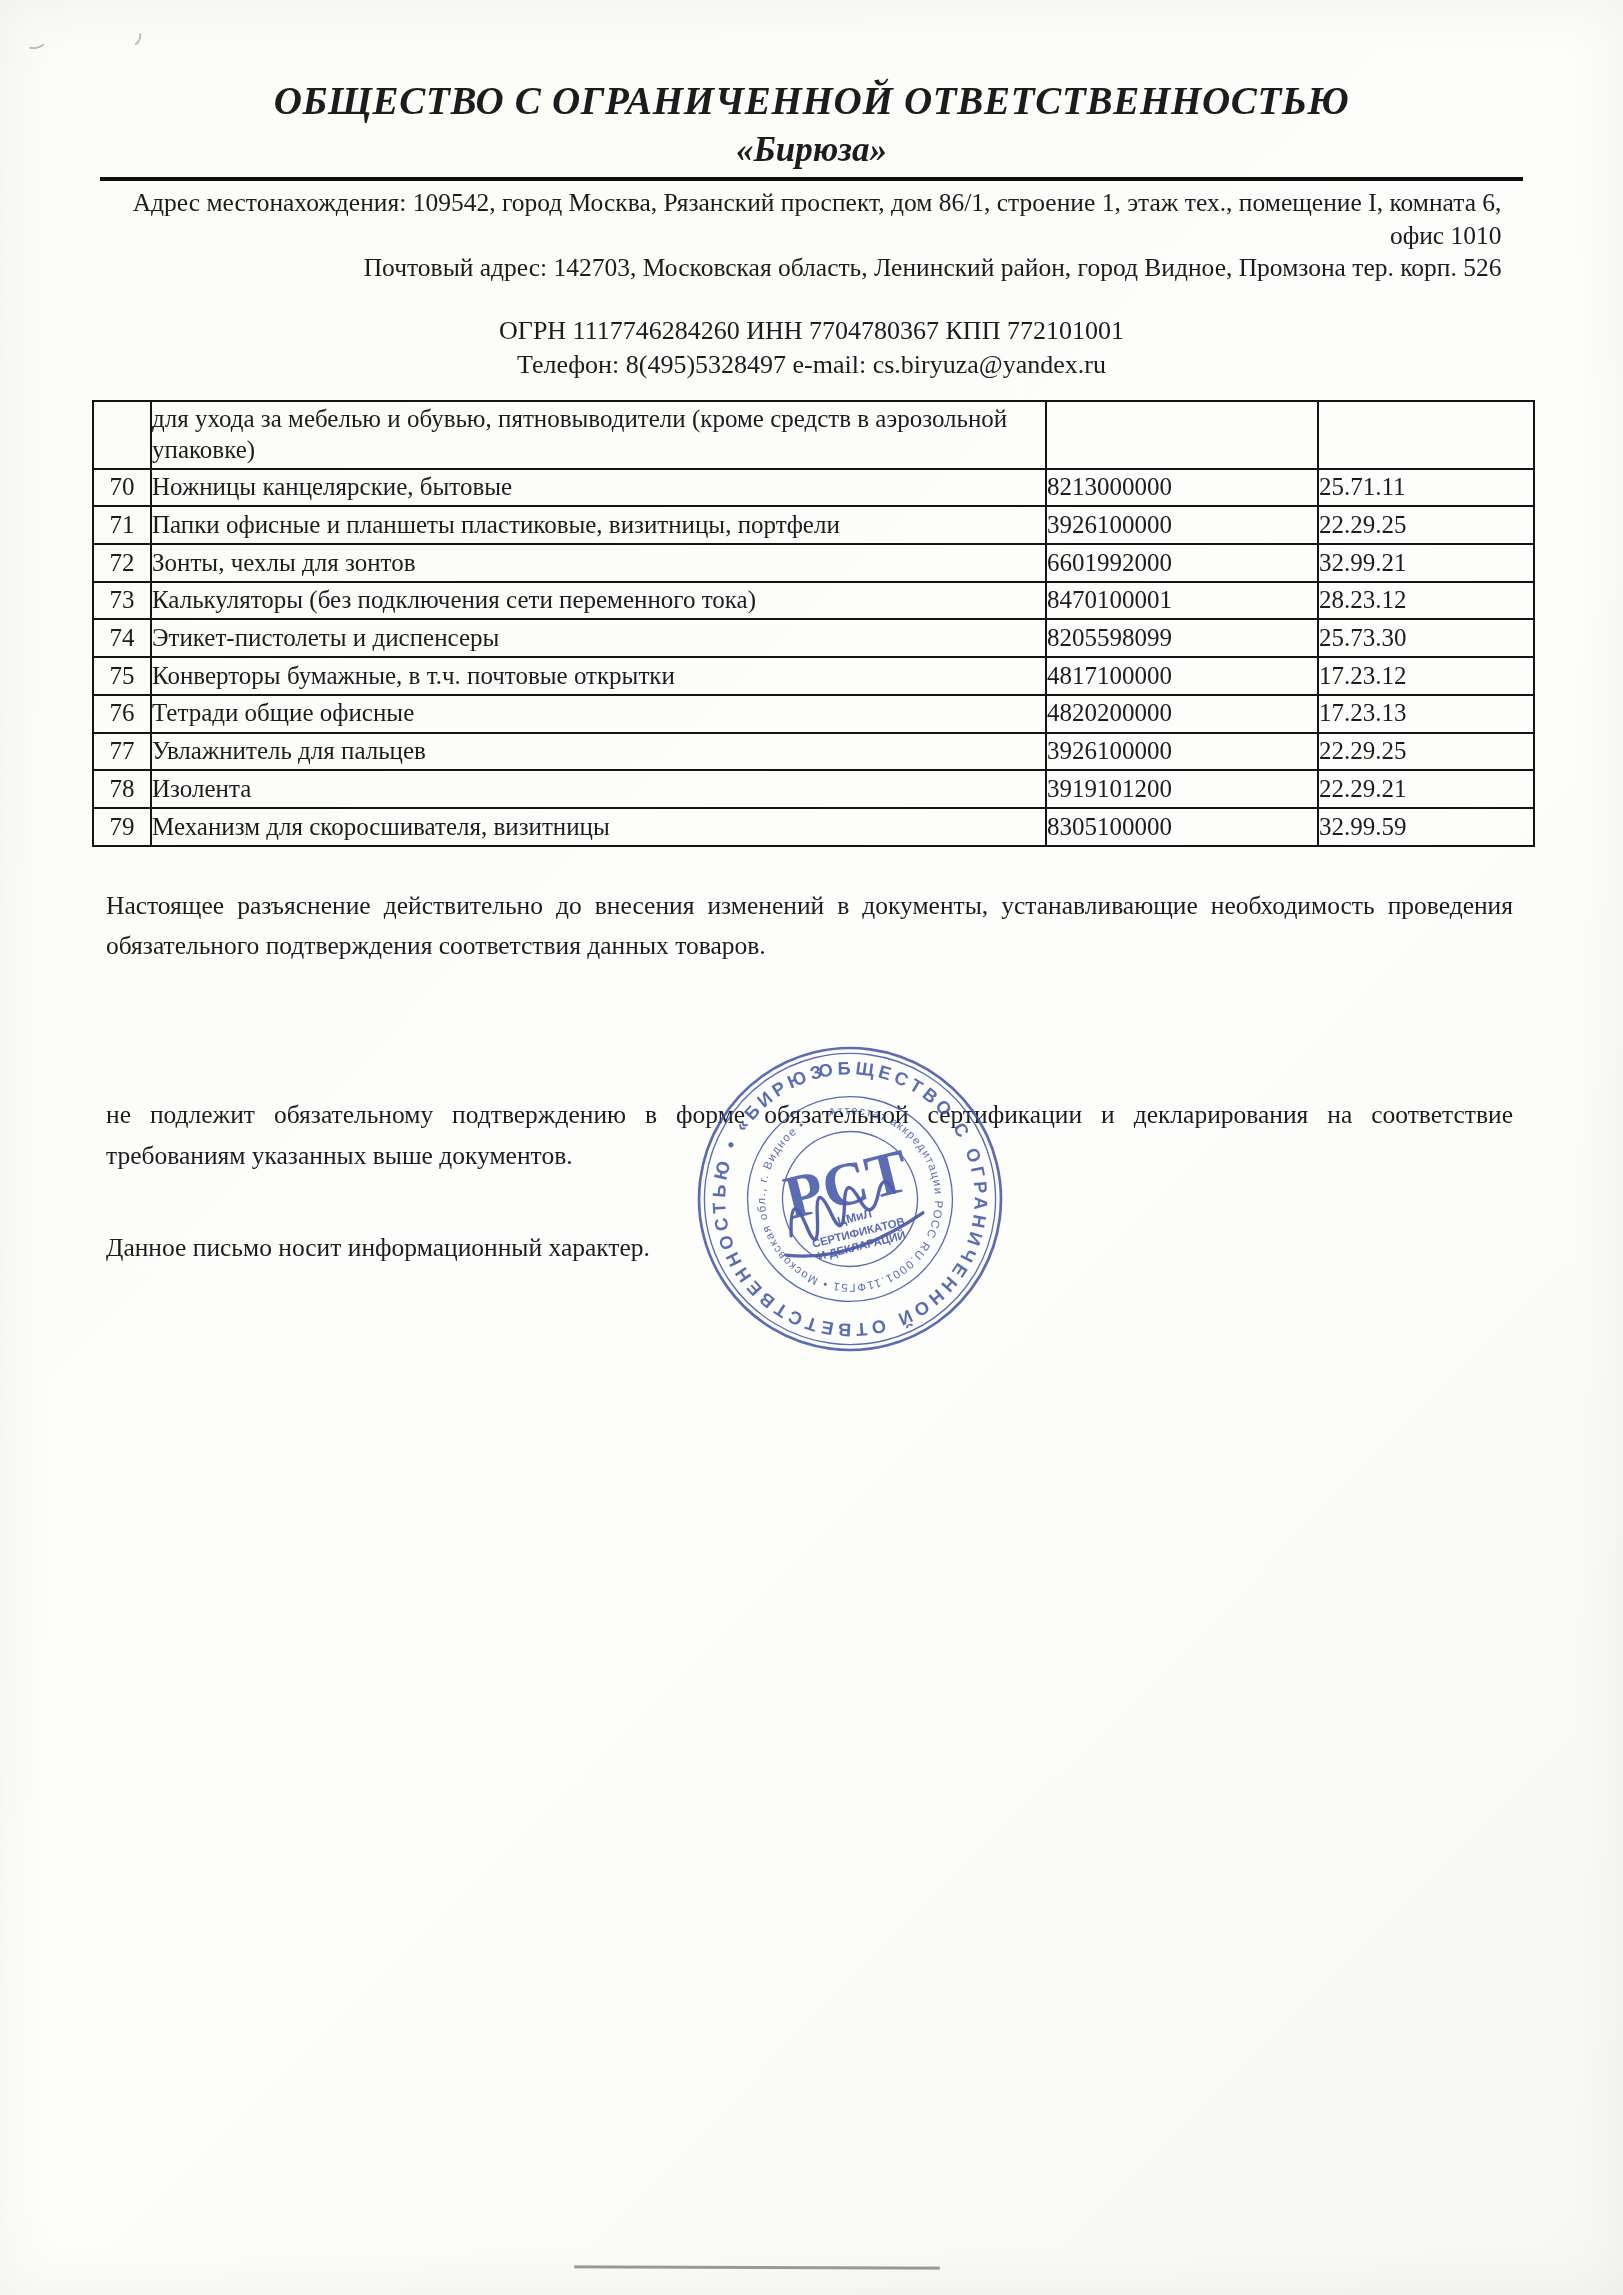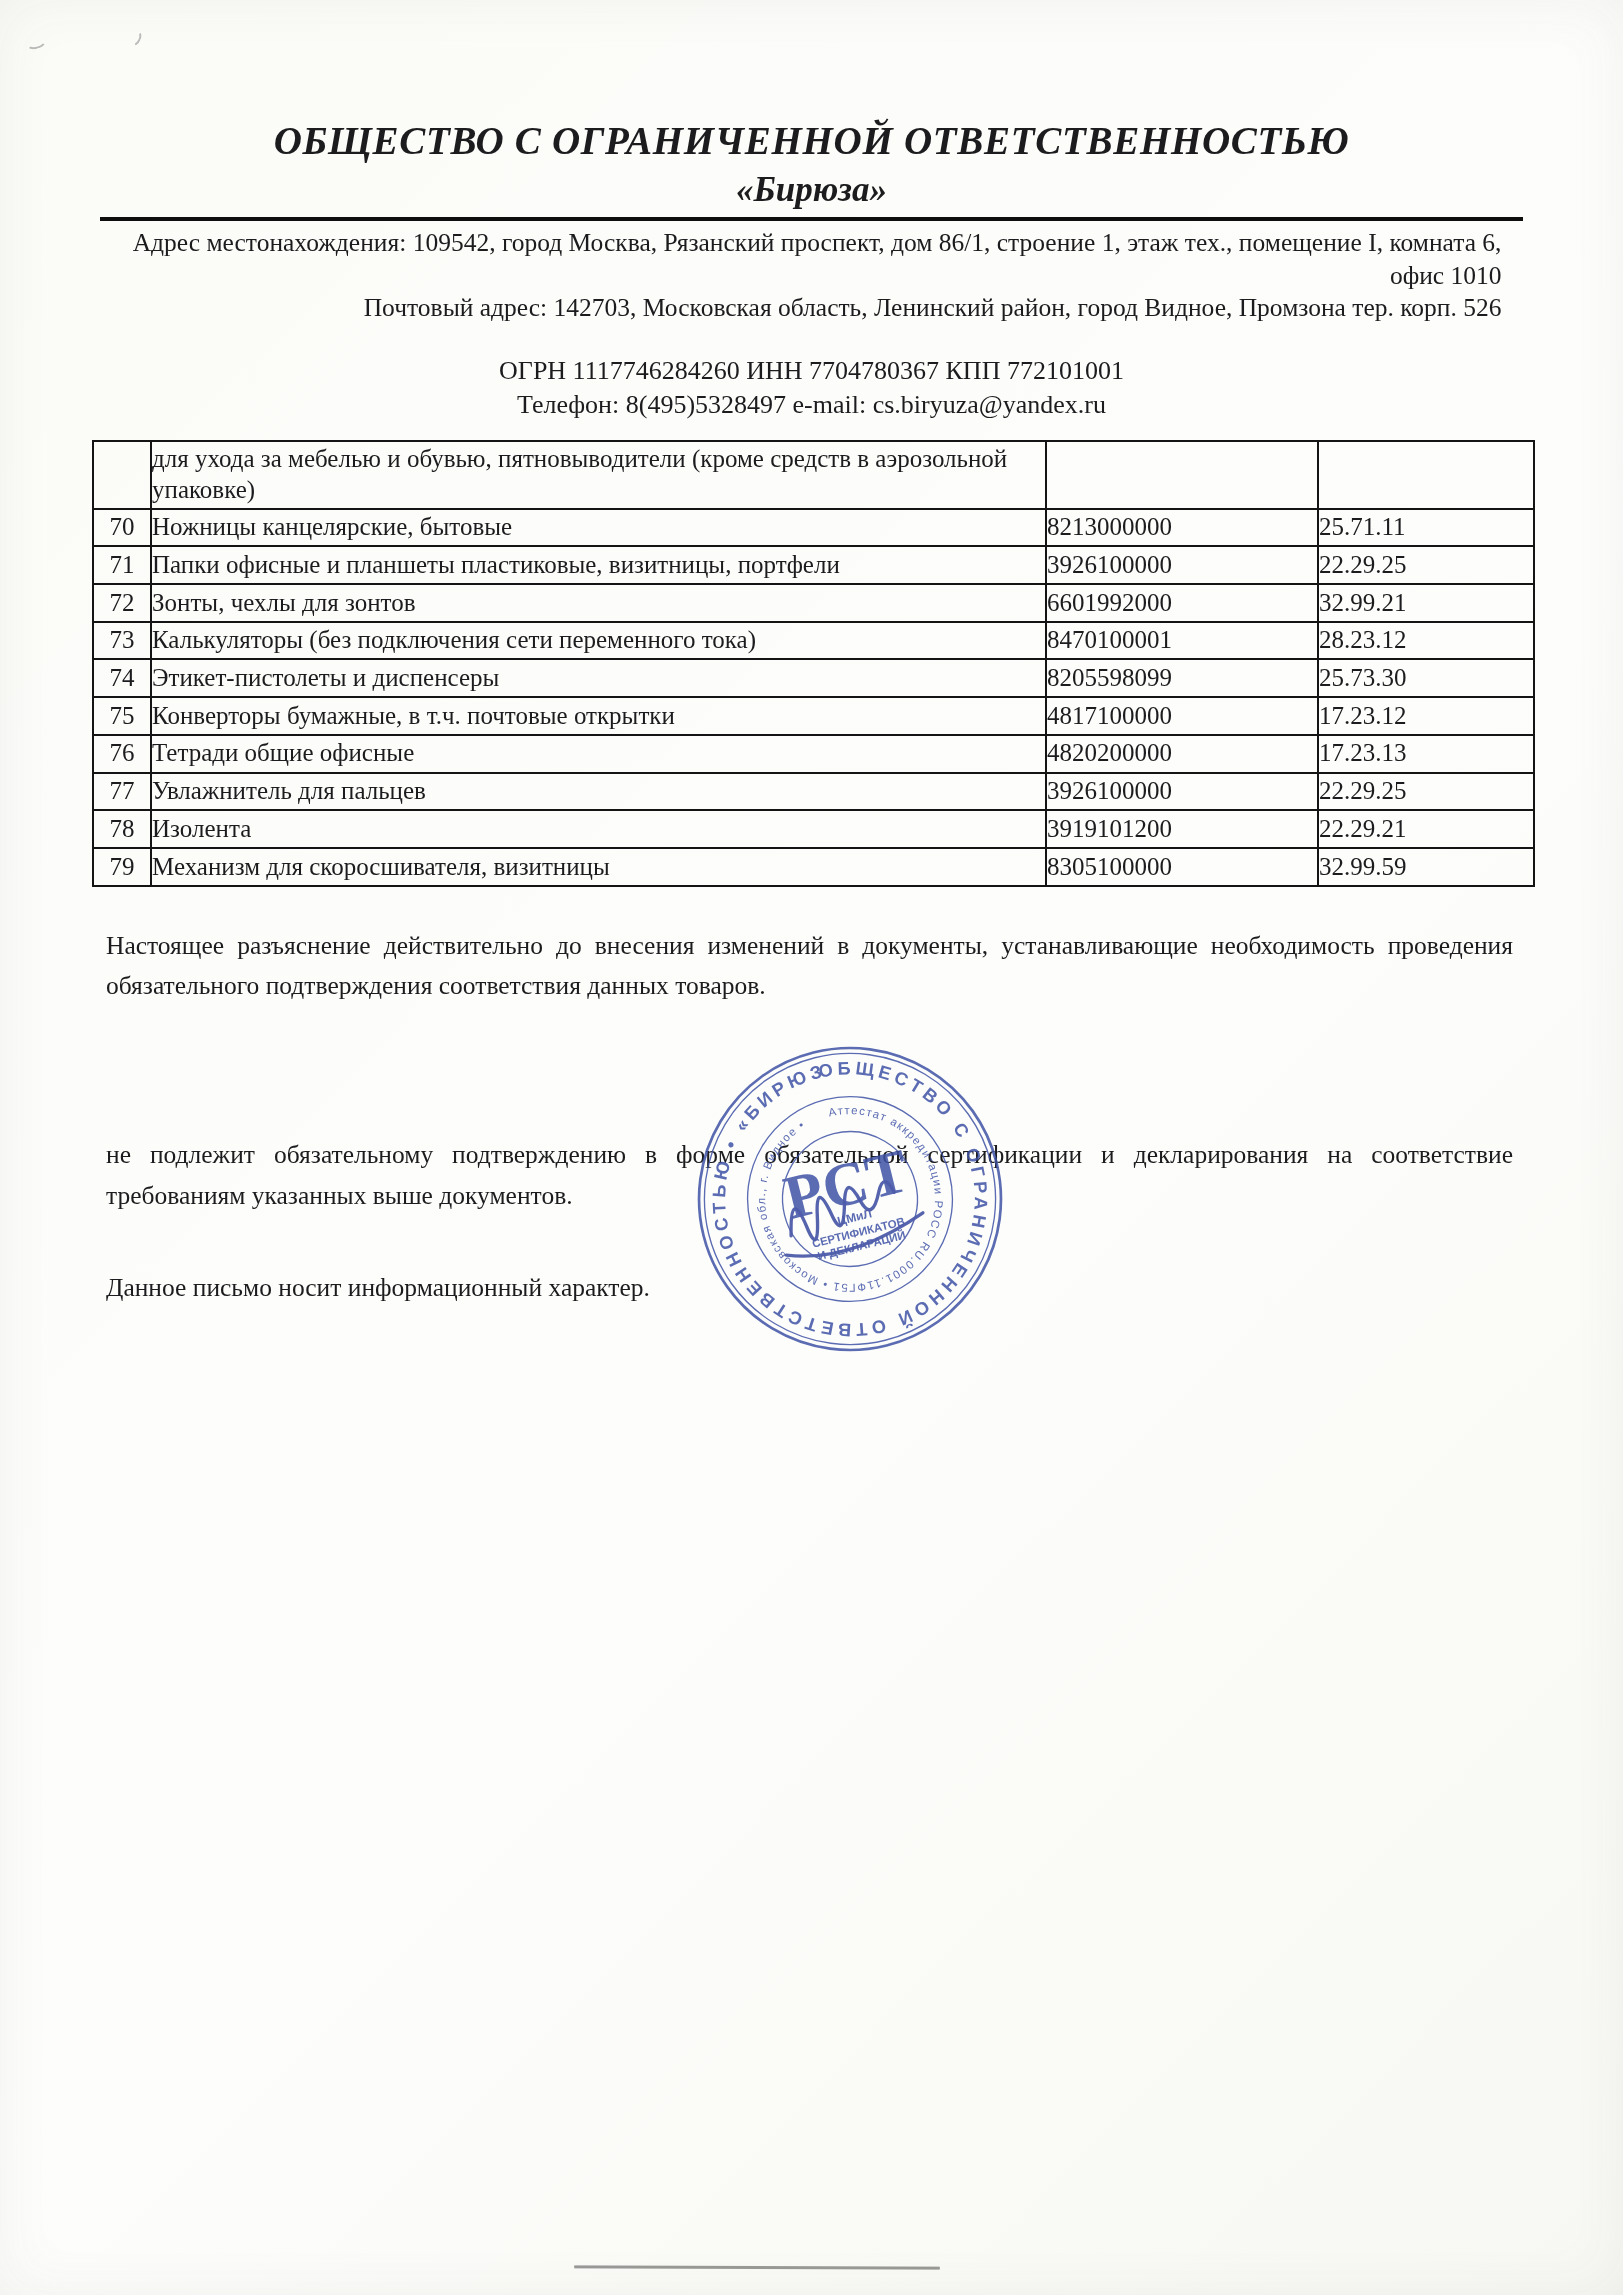--- a/index.html
+++ b/index.html
@@ -6,21 +6,21 @@
   .sheet{
     position:relative;
     width:1623px;height:2295px;
     background:linear-gradient(135deg,#fbfbf8 0%,#fdfdfb 55%,#f7f7f3 100%);
     box-shadow:inset 0 0 59px rgba(70,70,60,.06);
     font-family:"Liberation Serif","DejaVu Serif",serif;
     color:#1c1c1e;
     overflow:hidden;
   }
   
-  .header{text-align:center;padding-top:118px;}
+  .header{text-align:center;padding-top:78px;}
   .org-type{margin:0;font-size:39px;font-weight:bold;font-style:italic;letter-spacing:0.7px;}
   .org-name{margin:6.5px 0 0 0;font-size:35px;font-weight:bold;font-style:italic;}
   .rule{width:1423px;height:3.3px;background:#0e0e0e;margin:7.9px auto 6.5px auto;}
   .addr{margin:0 auto;width:1380px;font-size:25.5px;line-height:1.28;text-align:right;}
   .reg{margin:31px auto 0 auto;font-size:26px;}
   .contact{margin:3.9px auto 0 auto;font-size:26px;}
   
   table.goods{margin:19.6px 0 0 92px;border-collapse:collapse;table-layout:fixed;width:1433px;font-size:25px;padding-left:17px;}
   table.goods td{border:2px solid #141414;line-height:1.22;padding:2.6px 0;vertical-align:top;}
   td.c-num{width:56px;text-align:center;}

